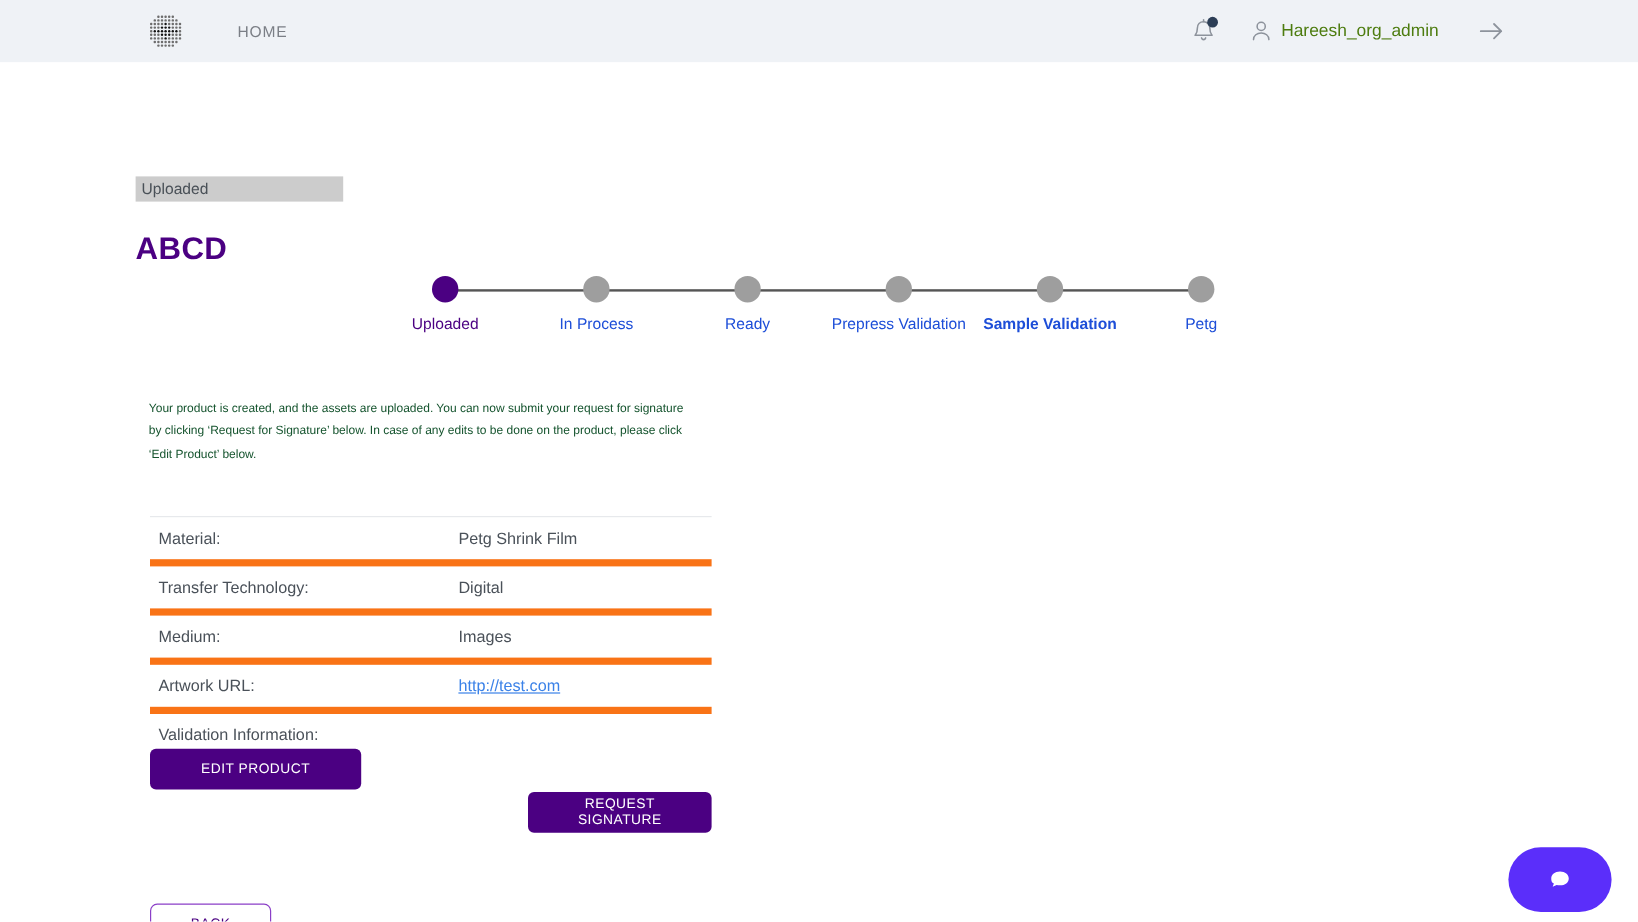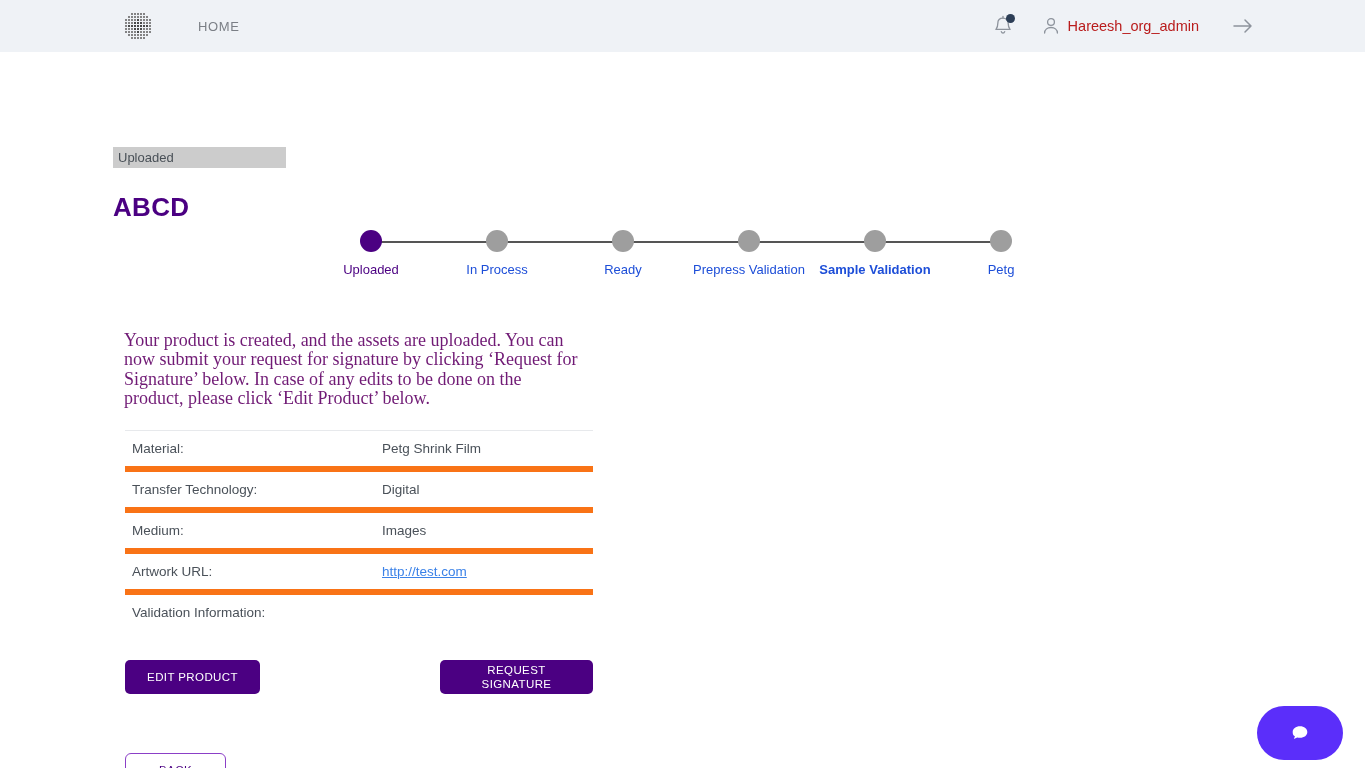--- a/index.html
+++ b/index.html
@@ -63,21 +63,21 @@
   }
   .user-block {
     display: flex;
     align-items: center;
     gap: 8px;
     cursor: pointer;
     margin-left: 10px;
   }
   .user-name {
     font-size: 14.5px;
-    color: #b91c1c;
+    color: #4d7c0f;
   }
   .arrow-btn { cursor: pointer; margin-left: 14px; display:flex; align-items:center;}
 
   
   .page { position: relative; width: 1365px; height: 716px; background: #fff; }
 
   .badge {
     position: absolute;
     left: 113px; top: 95px;
     width: 173px; height: 21px;
@@ -134,24 +134,23 @@
     color: #1d4ed8;
     line-height: 19px;
   }
   .step.active .step-label { color: #4b0082; }
 
   
   .description {
     position: absolute;
     left: 124px; top: 279px;
     width: 455px;
-    font-size: 18px;
+    font-size: 10px;
     line-height: 19.4px;
-    color: #701a75;
-    font-family: Liberation Serif, serif;
+    color: #14532d;
   }
 
   
   .detail-table {
     position: absolute;
     left: 125px; top: 378px;
     width: 468px;
     border-collapse: collapse;
   }
   .detail-table tr { border-bottom: 6px solid #f97316; }
@@ -182,21 +181,21 @@
     display: flex;
     align-items: center;
     justify-content: center;
     text-align: center;
     line-height: 14px;
   }
   .btn-primary {
     background: #4b0082;
     color: #ffffff;
   }
-  .btn-edit { left: 125px; top: 608px; width: 135px; height: 34px; }
+  .btn-edit { left: 125px; top: 572px; width: 176px; height: 34px; }
   .btn-request { left: 440px; top: 608px; width: 153px; height: 34px; }
   .btn-back {
     left: 125px; top: 701px;
     width: 101px; height: 34px;
     background: #ffffff;
     color: #4b0082;
     border: 1px solid #8b3fc7;
     border-radius: 6px;
   }
 

